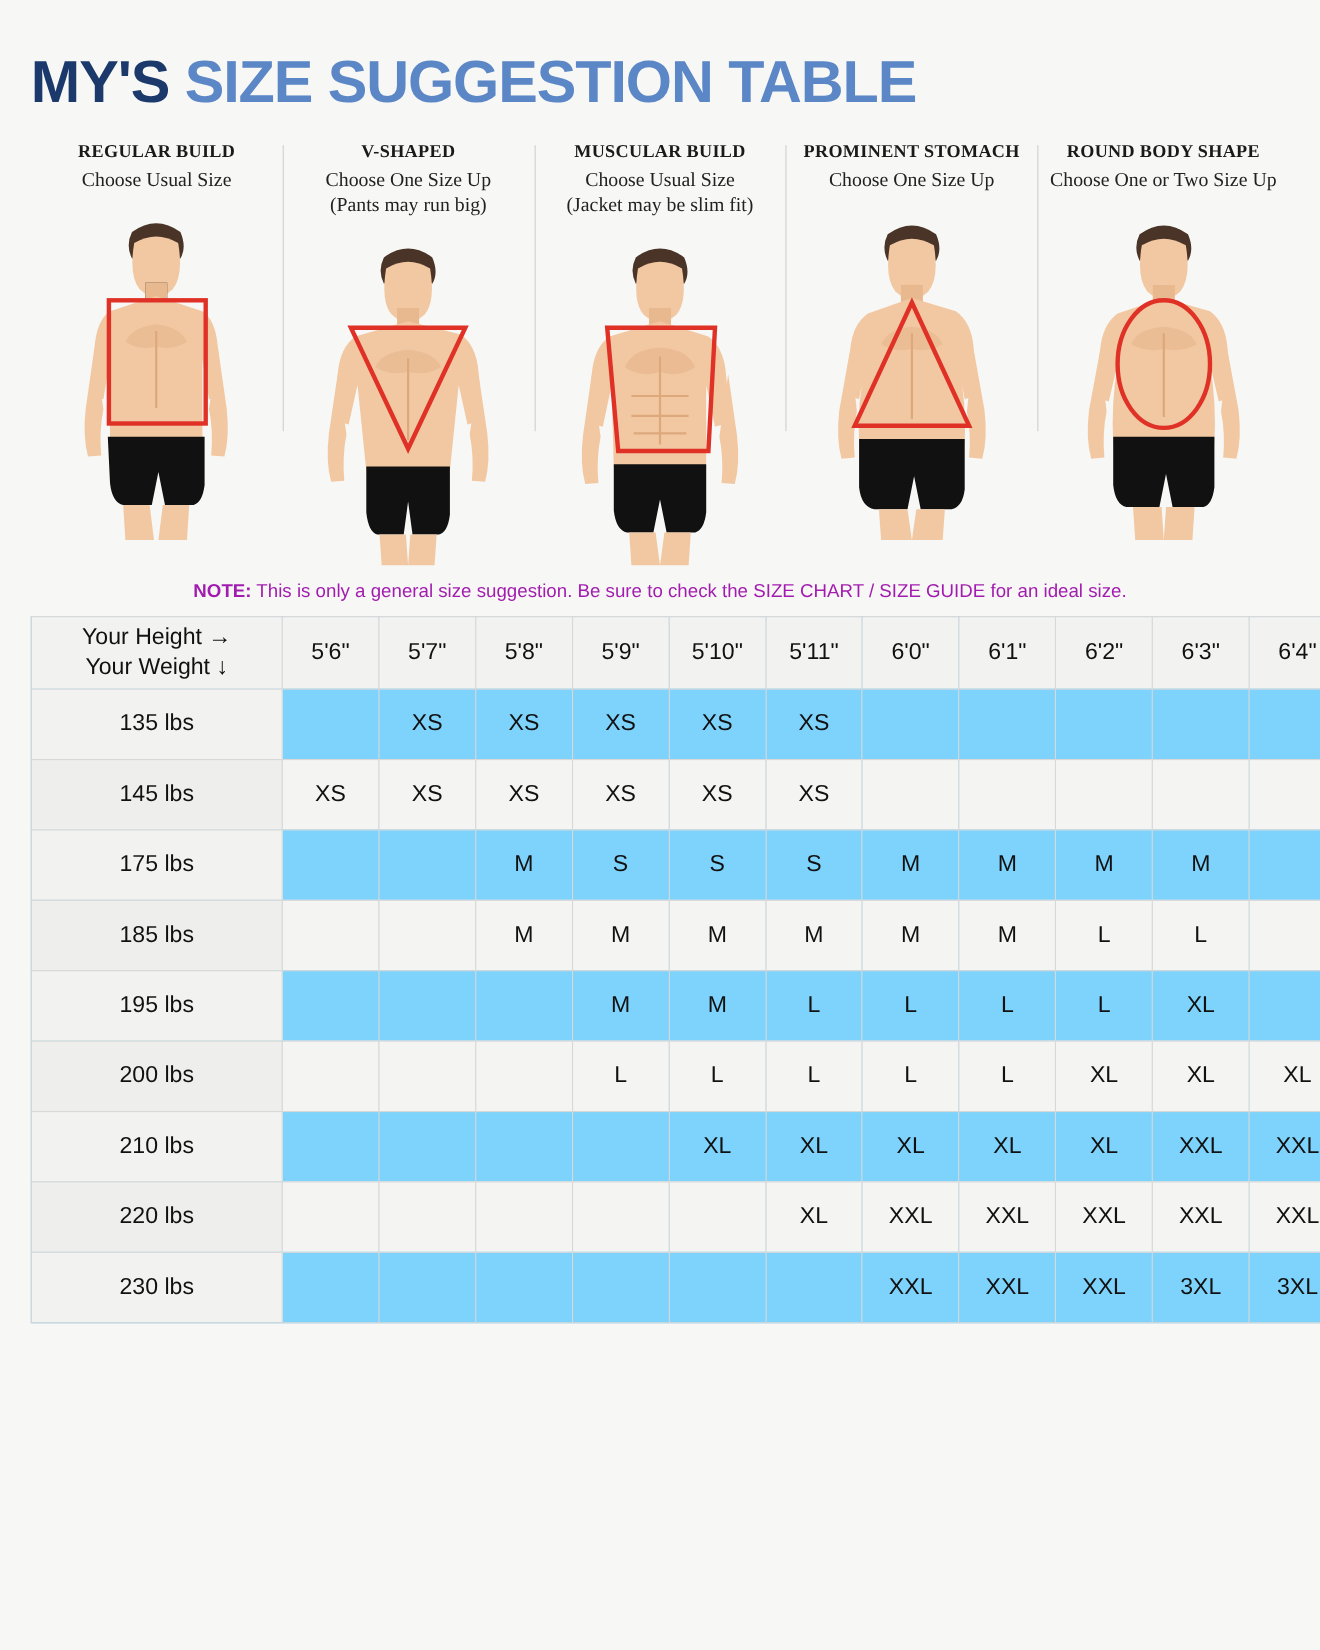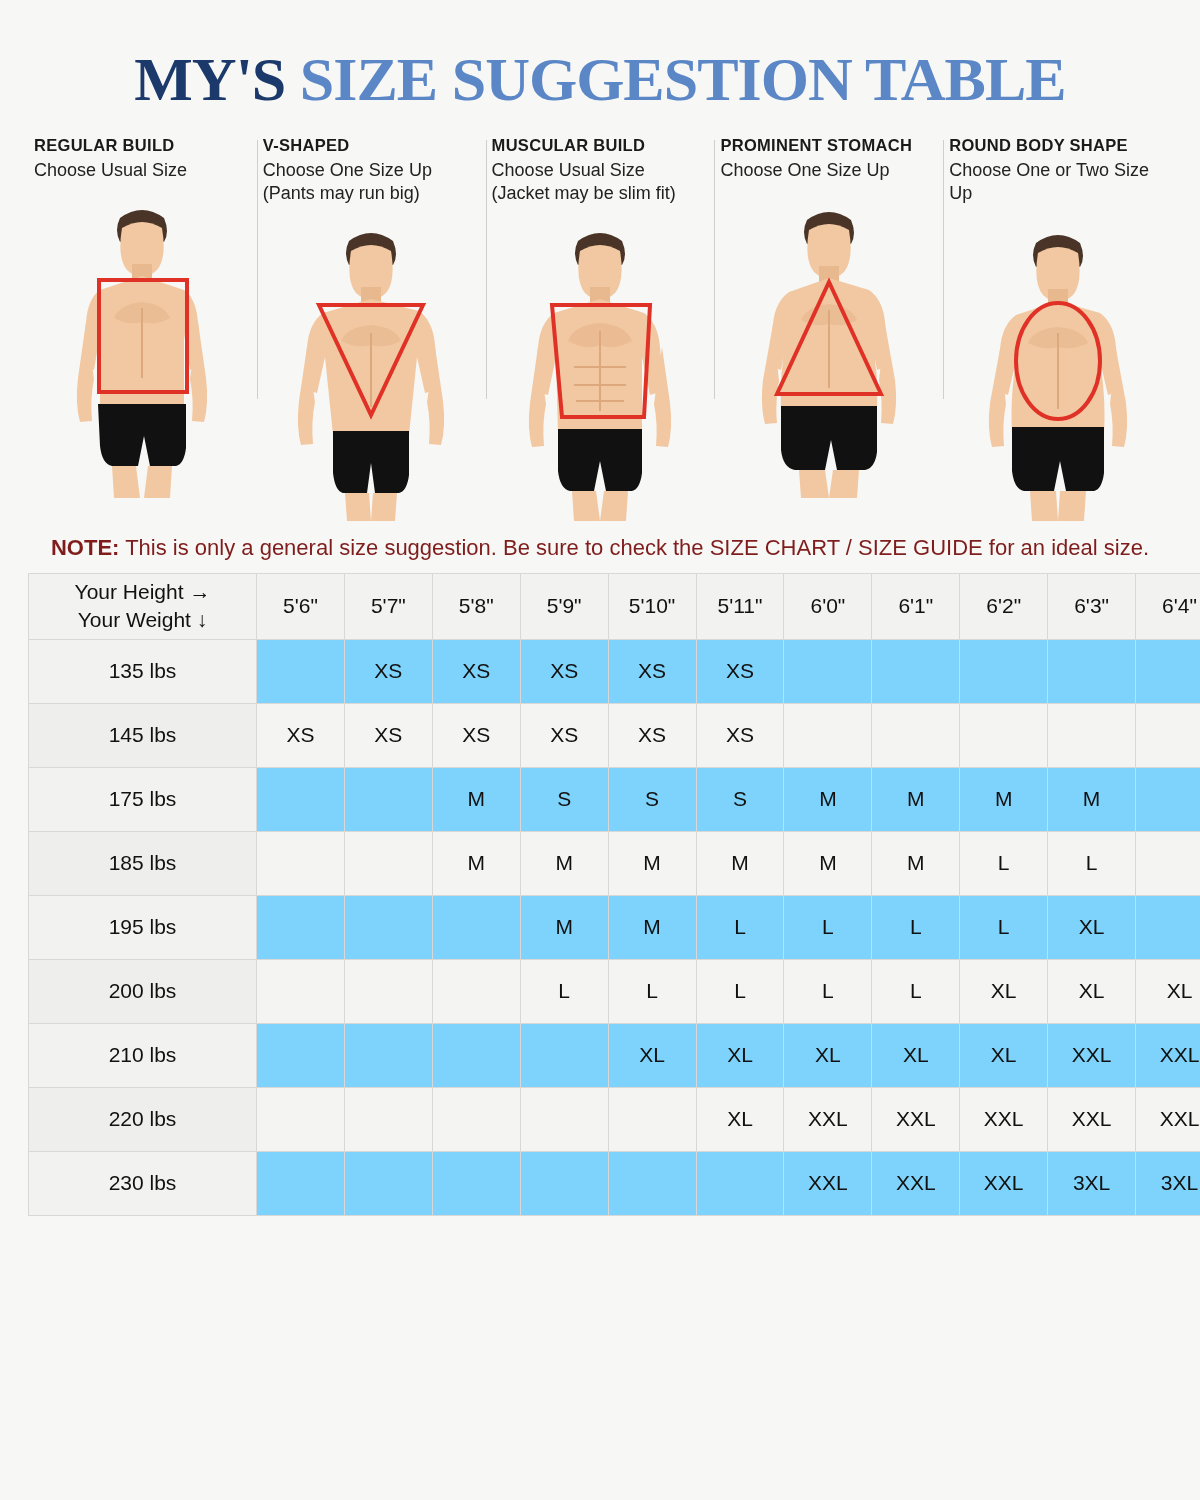--- a/index.html
+++ b/index.html
@@ -14,42 +14,43 @@
   }
   .page {
     width: 1200px;
     height: 1500px;
     padding: 30px 28px 10px 28px;
     position: relative;
   }
 
   
   .title {
-    font-size: 62px;
+    font-size: 54px;
     font-weight: bold;
     letter-spacing: -1px;
     line-height: 1;
     margin: 18px 0 26px 0;
     white-space: nowrap;
-    text-align: center;
-    font-family: Liberation Serif, serif;
+    text-align: left;
   }
   .title .dark { color: #1b3a6b; }
   .title .light { color: #5b87c7; }
 
   
   .types {
     display: flex;
     width: 1144px;
     margin: 0 auto;
   }
   .type-col {
     flex: 1 1 0;
     position: relative;
     padding: 0 6px;
+    text-align: center;
+    font-family: Liberation Serif, serif;
   }
   .type-col + .type-col::before {
     content: "";
     position: absolute;
     left: 0;
     top: 4px;
     bottom: 122px;
     width: 1px;
     background: #cfcfcf;
   }
@@ -70,23 +71,23 @@
     margin-top: 16px;
     display: flex;
     align-items: flex-start;
     justify-content: center;
   }
 
   
   .note {
     width: 1144px;
     margin: 14px auto 12px auto;
-    font-size: 22px;
+    font-size: 17px;
     text-align: center;
-    color: #7f1d1d;
+    color: #a21caf;
   }
   .note b { font-weight: bold; }
 
   
   table.size-table {
     width: 1196px;
     margin: 12px auto;
     border-collapse: collapse;
     table-layout: fixed;
     background: #7dd3fc;

